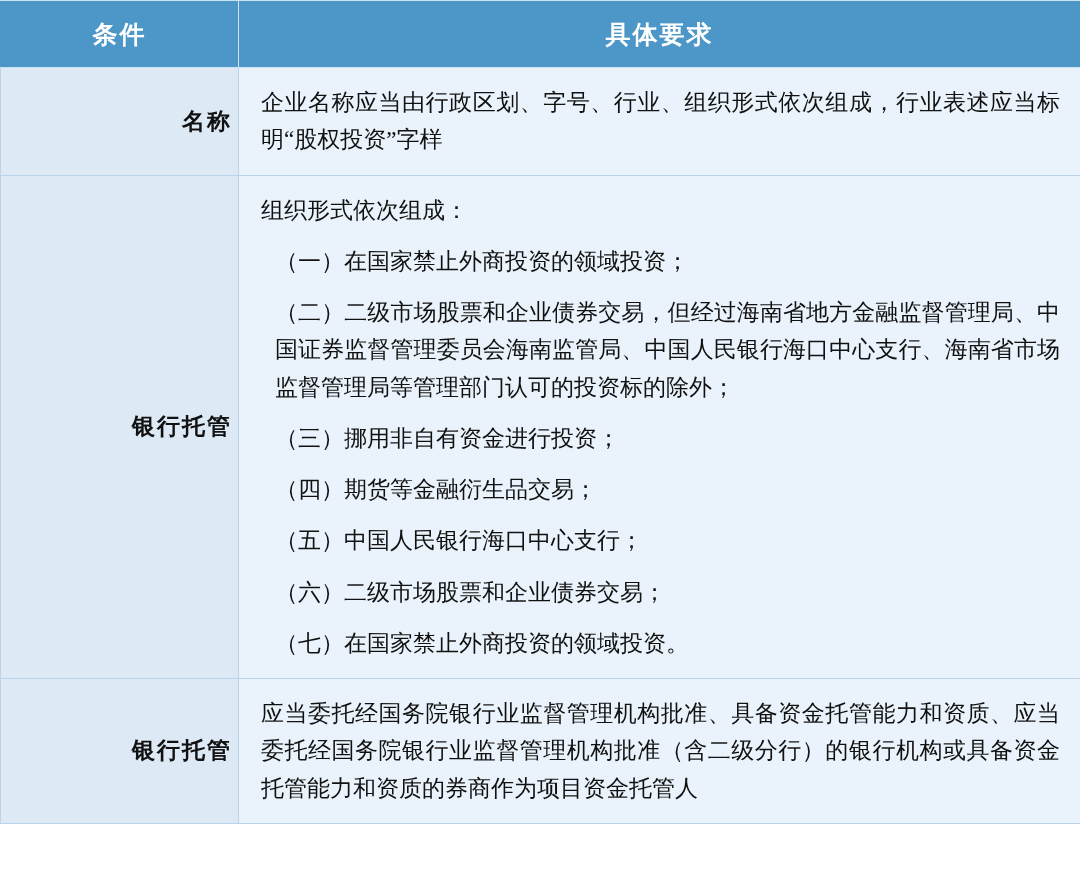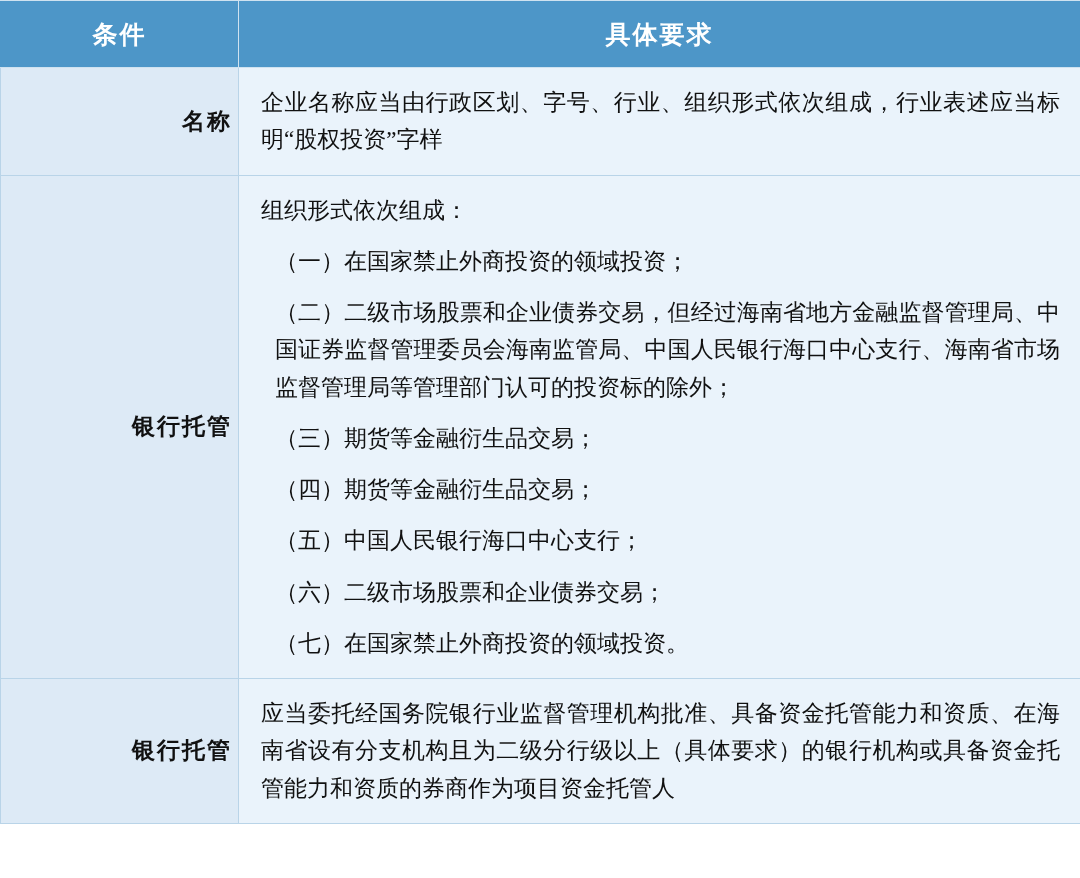--- a/index.html
+++ b/index.html
@@ -119,30 +119,30 @@
         </td>
       </tr>
 
 
       <tr class="row-scope">
         <td class="cond">银行托管</td>
         <td class="detail">
           <p class="lead">组织形式依次组成：</p>
           <p class="sub-item">（一）在国家禁止外商投资的领域投资；</p>
           <p class="sub-item">（二）二级市场股票和企业债券交易，但经过海南省地方金融监督管理局、中国证券监督管理委员会海南监管局、中国人民银行海口中心支行、海南省市场监督管理局等管理部门认可的投资标的除外；</p>
-          <p class="sub-item">（三）期货等金融衍生品交易；</p>
+          <p class="sub-item">（三）挪用非自有资金进行投资；</p>
           <p class="sub-item">（四）期货等金融衍生品交易；</p>
           <p class="sub-item">（五）中国人民银行海口中心支行；</p>
           <p class="sub-item">（六）二级市场股票和企业债券交易；</p>
           <p class="sub-item">（七）在国家禁止外商投资的领域投资。</p>
         </td>
       </tr>
 
       <tr class="row-bank">
         <td class="cond">银行托管</td>
         <td class="detail">
-          <p class="single-line">应当委托经国务院银行业监督管理机构批准、具备资金托管能力和资质、在海南省设有分支机构且为二级分行级以上（具体要求）的银行机构或具备资金托管能力和资质的券商作为项目资金托管人</p>
+          <p class="single-line">应当委托经国务院银行业监督管理机构批准、具备资金托管能力和资质、应当委托经国务院银行业监督管理机构批准（含二级分行）的银行机构或具备资金托管能力和资质的券商作为项目资金托管人</p>
         </td>
       </tr>
 
     </tbody>
   </table>
 </div>
 
 </body></html>

